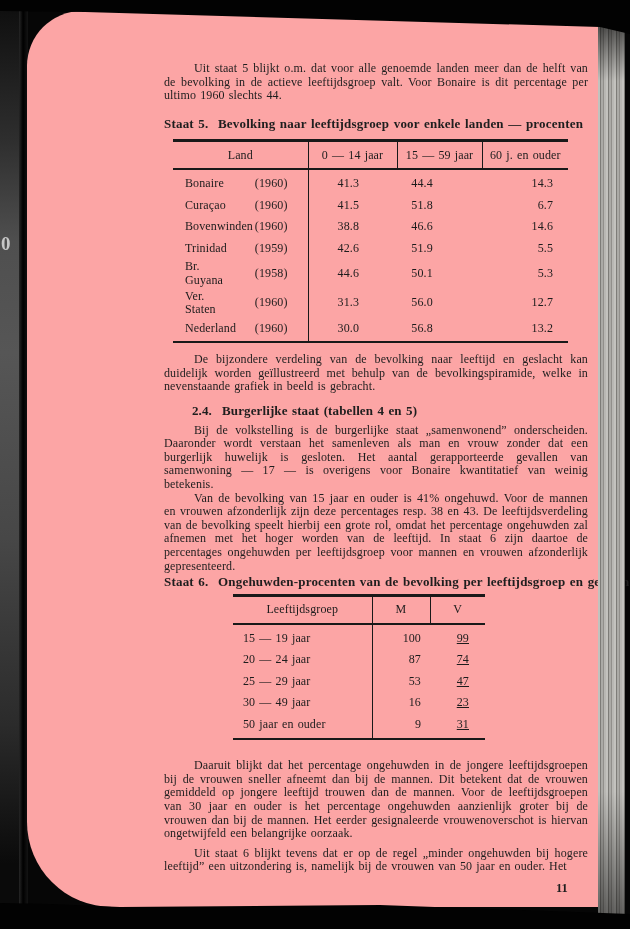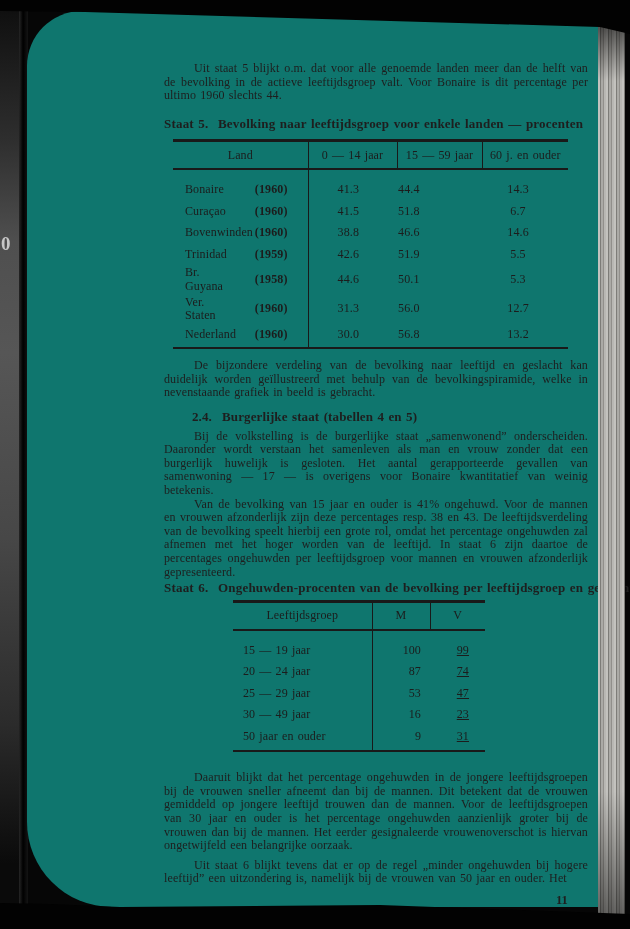--- a/index.html
+++ b/index.html
@@ -25,21 +25,21 @@
   .page{
     position:absolute;left:27px;top:11px;width:595px;height:896px;
     border-radius:55px 3px 6px 85px;
     background:
       linear-gradient(90deg,rgba(0,0,0,.52) 0,rgba(0,0,0,.30) 9px,rgba(0,0,0,.12) 26px,rgba(0,0,0,0) 58px),
       linear-gradient(270deg,rgba(0,0,0,.17) 0,rgba(0,0,0,.06) 16px,rgba(0,0,0,0) 42px),
       linear-gradient(0deg,rgba(0,0,0,.38) 0,rgba(0,0,0,.13) 13px,rgba(0,0,0,0) 38px),
       linear-gradient(180deg,rgba(0,0,0,.16) 0,rgba(0,0,0,0) 28px),
       radial-gradient(ellipse at 55% 40%,#f1f0ed 0%,#ececе8 60%,#e7e6e2 100%),
       linear-gradient(180deg,#e8e7e3,#eeede9 35%,#efeeea 65%,#e9e8e4);
-    background-color:#0f766e;
+    background-color:#fca5a5;
   }
   .page-stack{
     position:absolute;left:598px;top:26px;width:27px;height:890px;
     background:
       linear-gradient(180deg,rgba(0,0,0,.6) 0,rgba(0,0,0,0) 55px,rgba(0,0,0,0) 86%,rgba(0,0,0,.5) 100%),
       repeating-linear-gradient(90deg,#c3c2be 0 2px,#7d7c78 2px 3px,#abaaa6 3px 5px,#918f8b 5px 6px,#b8b7b3 6px 8px);
   }
   .top-shade{
     position:absolute;left:0;top:0;width:630px;height:36px;background:#020202;
     clip-path:polygon(0 0,630px 0,630px 34px,600px 27px,85px 12px,0 11px);
@@ -66,30 +66,30 @@
     margin:10px 0 0 0;padding-left:28px;font-weight:bold;font-size:13px;
     text-align:left;white-space:nowrap;
   }
   .section-head .sec-num{display:inline-block;width:30px;}
   
   table{border-collapse:collapse;table-layout:fixed;font-size:12px;color:#1c1c1c;}
   .t5{margin:9px 0 0 9px;width:395px;border-top:3px solid #191919;border-bottom:2px solid #191919;}
   .t6{margin:5px 0 0 69px;width:252px;border-top:3px solid #191919;border-bottom:2px solid #191919;}
   thead th{font-weight:normal;height:24px;border-bottom:2px solid #191919;text-align:center;vertical-align:middle;}
   tbody td{height:19.5px;vertical-align:middle;}
-  tbody tr:first-child td{padding-top:10px;}
+  tbody tr:first-child td{padding-top:4px;}
   .t5 tbody tr:last-child td{padding-bottom:3px;}
   .t6 tbody tr:last-child td{padding-bottom:4px;}
   .sep{border-left:1.6px solid #191919;}           
   thead th.seph{border-left:1.6px solid #191919;}  
   .t5 td.land{padding-left:12px;text-align:left;}
-  .t5 td.jaar{padding-right:20px;text-align:right;font-weight:bold;}
+  .t5 td.jaar{padding-right:20px;text-align:right;}
   .t5 td.v1{padding-right:38px;text-align:right;}
-  .t5 td.v2{padding-right:36px;text-align:left;}
-  .t5 td.v3{padding-right:15px;text-align:center;}
+  .t5 td.v2{padding-right:36px;text-align:center;}
+  .t5 td.v3{padding-right:15px;text-align:right;}
   .t6 td.grp{padding-left:10px;text-align:left;}
   .t6 td.m{padding-right:9px;text-align:right;}
   .t6 td.v{padding-right:16px;text-align:right;text-decoration:underline;}
   
   .pageno{margin-top:8px;text-align:right;padding-right:20px;font-weight:bold;font-size:12.5px;text-indent:0;}
 </style>
 </head>
 <body>
 
 <div class="opposite-strip">

